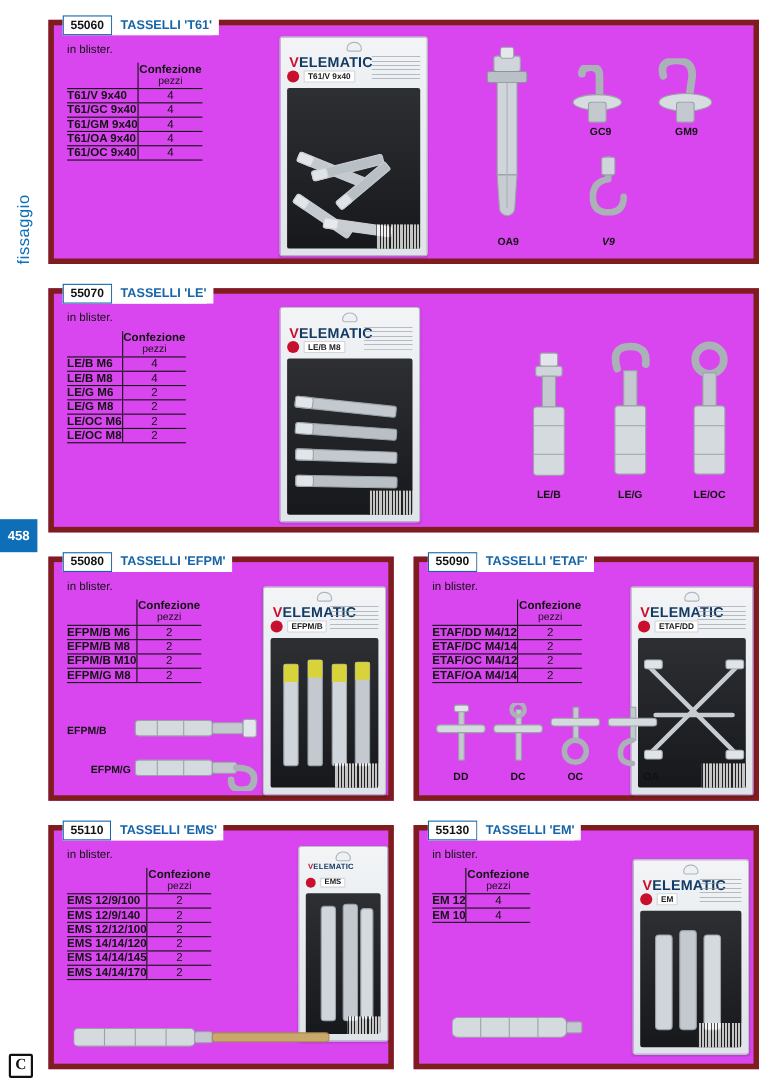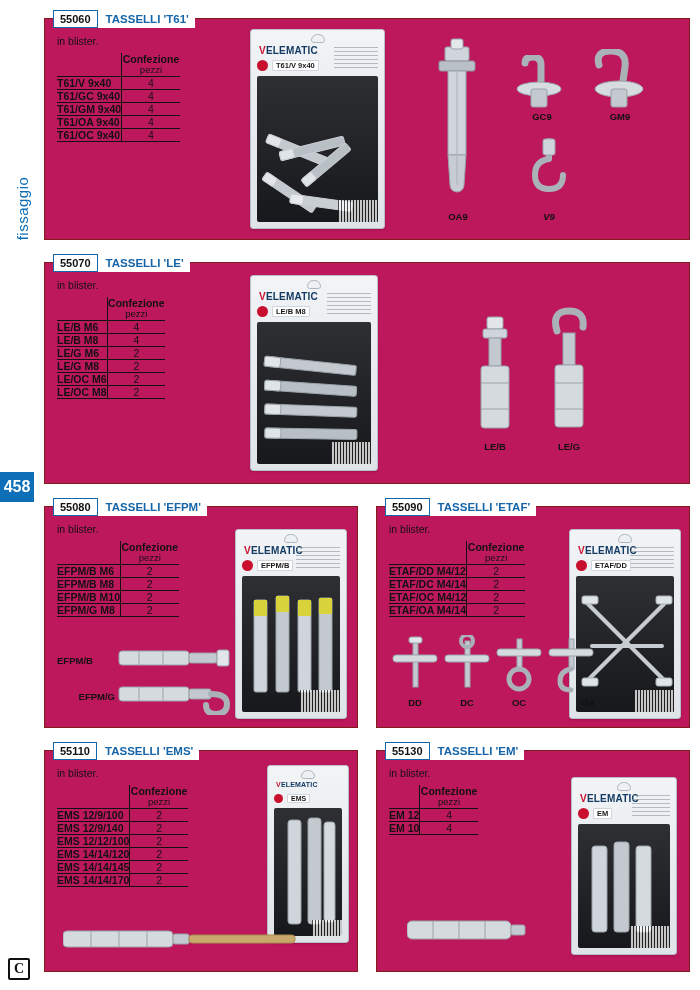--- a/index.html
+++ b/index.html
@@ -25,38 +25,38 @@
     font-size: 15px;
     letter-spacing: .5px;
     text-align: center;
   }
   .page-tab {
     position: absolute;
     left: 0; top: 472px;
     width: 34px; height: 30px;
     background: #0e6fb8;
     color: #fff;
-    font-size: 16px; font-weight: bold;
+    font-size: 12px; font-weight: bold;
     display: flex; align-items: center; justify-content: center;
   }
   .logo-c {
     position: absolute; left: 8px; bottom: 10px;
     width: 22px; height: 22px;
     border: 2px solid #111;
     border-radius: 2px;
     display: flex; align-items: center; justify-content: center;
     font-size: 14px; font-weight: bold; color: #111;
     font-family: "Liberation Serif", serif;
   }
 
   
   .panel {
     position: absolute;
-    border: 1px solid #7f1d1d;
-    background: #be185d;
+    border: 5px solid #7f1d1d;
+    background: #d946ef;
     padding-left: 35px;
   }
   .panel-head {
     position: absolute;
     left: 8px; top: -9px;
     height: 18px;
     display: flex; align-items: stretch;
     background: #fff;
     padding-right: 6px;
   }
@@ -130,21 +130,21 @@
     box-shadow: 0 1px 2px rgba(0,0,0,.18);
   }
   .pack .hang {
     position:absolute; left:50%; top:4px; width:14px; height:9px;
     transform: translateX(-50%);
     border: 1px solid #aeb6bd; border-radius: 7px 7px 3px 3px;
     background:#eef1f4;
   }
   .pack .brand {
     position:absolute; left:8px; top:15px;
-    font-size:10px; font-weight:bold; color:#123a63;
+    font-size:13px; font-weight:bold; color:#123a63;
     letter-spacing:.2px;
   }
   .pack .brand .v { color:#c8102e; }
   .pack .labelrow {
     position:absolute; left:6px; top:30px; right:6px;
     display:flex; align-items:center; gap:4px;
   }
   .pack .dot {
     width:11px; height:11px; border-radius:50%;
     background:#c8102e;
@@ -389,20 +389,30 @@
     <svg width="60" height="140" viewBox="0 0 60 140">
       <path d="M18 26 q-6 -20 12 -20 q16 0 14 16" fill="none" stroke="#aab1b7" stroke-width="7" stroke-linecap="round"></path>
       <rect x="24" y="28" width="12" height="32" fill="#c3c9ce" stroke="#9aa2a9"></rect>
       <rect x="16" y="60" width="28" height="62" rx="3" fill="#d5dade" stroke="#9aa2a9"></rect>
       <line x1="16" y1="78" x2="44" y2="78" stroke="#9aa2a9"></line>
       <line x1="16" y1="104" x2="44" y2="104" stroke="#9aa2a9"></line>
     </svg>
     <div class="cap" style="left:0; top:136px; width:60px;">LE/G</div>
   </div>
 
+  <div class="art" style="left:566px; top:42px;">
+    <svg width="60" height="140" viewBox="0 0 60 140">
+      <circle cx="30" cy="18" r="13" fill="none" stroke="#aab1b7" stroke-width="7"></circle>
+      <rect x="24" y="30" width="12" height="30" fill="#c3c9ce" stroke="#9aa2a9"></rect>
+      <rect x="16" y="60" width="28" height="62" rx="3" fill="#d5dade" stroke="#9aa2a9"></rect>
+      <line x1="16" y1="78" x2="44" y2="78" stroke="#9aa2a9"></line>
+      <line x1="16" y1="104" x2="44" y2="104" stroke="#9aa2a9"></line>
+    </svg>
+    <div class="cap" style="left:0; top:136px; width:60px;">LE/OC</div>
+  </div>
 </div>
 
 <div class="panel" style="left:44px; top:506px; width:314px; height:222px;">
   <div class="panel-head">
     <div class="code-box">55080</div>
     <div class="panel-title">TASSELLI 'EFPM'</div>
   </div>
 
   <div class="blister" style="left:12px; top:16px;">in blister.</div>
 

